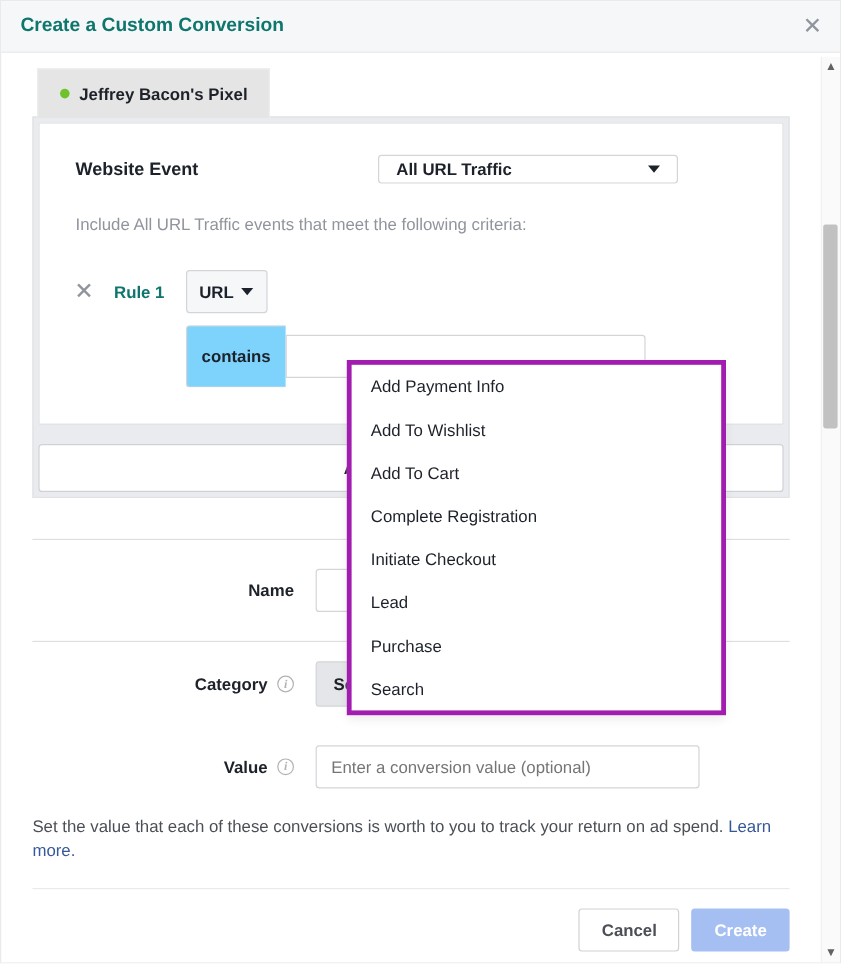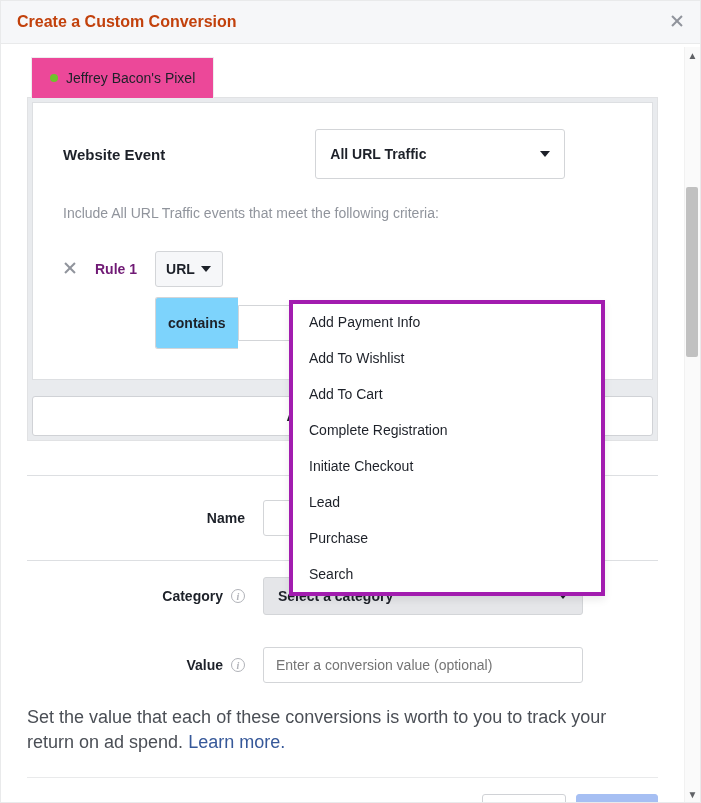--- a/index.html
+++ b/index.html
@@ -22,21 +22,21 @@
     align-items: center;
     justify-content: space-between;
     padding: 12px 16px;
     border-bottom: 1px solid #e9eaeb;
     background: #f6f7f9;
   }
   .dialog-header h1 {
     font-size: 16px;
     font-weight: 700;
     margin: 0;
-    color: #c2410c;
+    color: #0f766e;
   }
   .dialog-close {
     color: #90949c;
     cursor: pointer;
     font-size: 18px;
     line-height: 1;
   }
   .scroll-area {
     position: absolute;
     top: 46px; bottom: 0; left: 0; right: 0;
@@ -68,24 +68,24 @@
   }
   .content {
     padding: 10px 26px 20px 26px;
     width: calc(100% - 16px);
   }
   .pixel-tab {
     display: inline-flex;
     align-items: center;
     gap: 8px;
     padding: 12px 18px;
-    background: #ec4899;
+    background: #e5e5e5;
     border: 1px solid #eceded;
     border-bottom: none;
-    font-weight: 400;
+    font-weight: 700;
     color: #1d2129;
     margin-left: 4px;
     text-align: right;
   }
   .status-dot {
     width: 8px; height: 8px;
     background: #6fc22b;
     border-radius: 50%;
     display: inline-block;
   }
@@ -113,21 +113,21 @@
     font-weight: 700;
     font-size: 15px;
   }
   .select-box {
     display: flex;
     align-items: center;
     justify-content: space-between;
     border: 1px solid #d3d5d8;
     border-radius: 3px;
     background: #fff;
-    height: 50px;
+    height: 24px;
     padding: 0 14px;
     cursor: pointer;
     font-weight: 600;
     color: #1d2129;
   }
   .select-box.wide { width: 250px; }
   .criteria-text {
     color: #90949c;
     font-size: 14px;
     margin-bottom: 30px;
@@ -137,21 +137,21 @@
     align-items: flex-start;
     gap: 18px;
   }
   .rule-x {
     color: #90949c;
     cursor: pointer;
     font-size: 16px;
     margin-top: 10px;
   }
   .rule-label {
-    color: #701a75;
+    color: #0f766e;
     font-weight: 700;
     margin-top: 10px;
   }
   .rule-controls {
     display: flex;
     flex-direction: column;
     gap: 10px;
   }
   .mini-select {
     display: inline-flex;
@@ -262,21 +262,21 @@
     background: #e5e6e9;
     border: 1px solid #d3d5d8;
     border-radius: 3px;
     padding: 0 14px;
     cursor: pointer;
     font-weight: 700;
     color: #1d2129;
   }
   .value-help {
     color: #4b4f56;
-    font-size: 18px;
+    font-size: 14px;
     margin: 6px 0 0 0;
     line-height: 1.4;
   }
   .learn-more {
     color: #365899;
     cursor: pointer;
   }
 
   .dialog-footer {
     border-top: 1px solid #e9eaeb;

